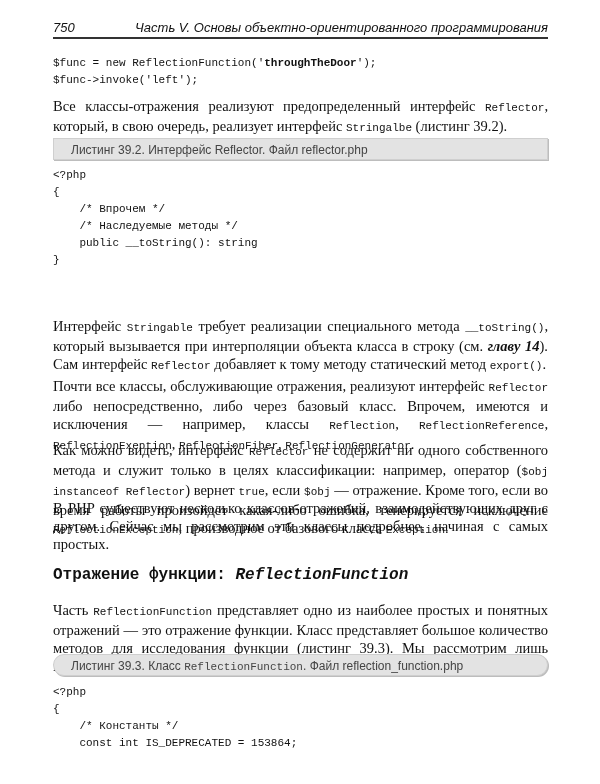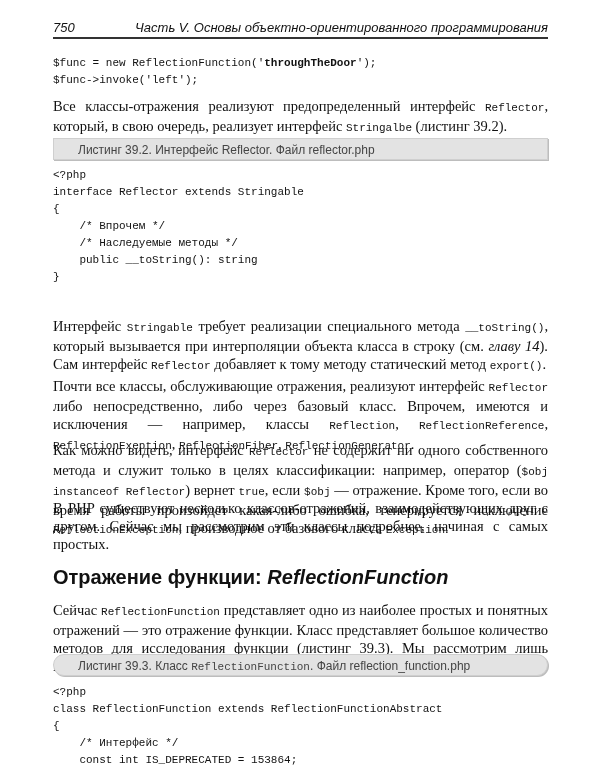--- a/index.html
+++ b/index.html
@@ -9,31 +9,31 @@
     position: absolute; top: 20px; left: 0; width: 495px; height: 17px;
     border-bottom: 2px solid #333;
     font-family: "Liberation Sans", sans-serif; font-style: italic; font-size: 13px;
   }
   .running-head .pno { position: absolute; left: 0; top: 0; font-weight: normal; }
   .running-head .chap { position: absolute; right: 0; top: 0; font-style: italic; }
   .mono { font-family: "Liberation Mono", monospace; }
   .code { font-family: "Liberation Mono", monospace; font-size: 11px; line-height: 17px; white-space: pre; color: #111; }
   .p { font-family: "Liberation Serif", serif; font-size: 14.5px; line-height: 18px; text-align: justify; color: #111; }
   .p .mono { font-size: 11px; }
-  .p i { font-style: italic; }
+  .p i { font-style: italic; font-weight: bold; }
   .block { position: absolute; left: 0; width: 495px; }
   .listing-head {
     position: absolute; left: 0; width: 491px; height: 22px;
     background: #e3e3e3; border: 1px solid #cfcfcf; box-shadow: 1px 1px 0 #bdbdbd;
     font-family: "Liberation Sans", sans-serif; font-size: 12px; color: #444; line-height: 22px;
-    padding-left: 24px; box-sizing: border-box; width: 495px;
+    padding-left: 17px; box-sizing: border-box; width: 495px;
   }
   .listing-head .mono { font-size: 11px; }
   .h2 {
-    position: absolute; left: 0; font-family: Liberation Sans, sans-serif; font-weight: bold; font-size: 20px; color: #111;
+    position: absolute; left: 0; font-family: Liberation Mono, monospace; font-weight: bold; font-size: 16px; color: #111;
   }
   .h2 i { font-style: italic; }
   .bold-code { font-weight: bold; }
 </style>
 </head>
 <body>
 
 <div class="page">
 
   <div class="running-head">
@@ -41,31 +41,31 @@
     <span class="chap">Часть V. Основы объектно-ориентированного программирования</span>
   </div>
 
   <div class="block code" style="top:55px;"><span>$func = new ReflectionFunction('</span><span class="bold-code">throughTheDoor</span><span>');</span>
 <span>$func-&gt;invoke('left');</span></div>
 
   <div class="block p" style="top:97px;"><span>Все классы-отражения реализуют предопределенный интерфейс </span><span class="mono">Reflector</span><span>, который, в свою очередь, реализует интерфейс </span><span class="mono">Stringalbe</span><span> (листинг 39.2).</span></div>
 
   <div class="listing-head" style="top:138px;">Листинг 39.2. Интерфейс Reflector. Файл reflector.php</div>
 
-  <div class="block code" style="top:167px;"><div>&lt;?php</div><div>interface Reflector extends Stringable</div><div>{</div><div>    /* Впрочем */</div><div>    /* Наследуемые методы */</div><div>    public __toString(): string</div><div>}</div></div>
+  <div class="block code" style="top:167px;"><div>&lt;?php</div><div>{</div><div>    /* Впрочем */</div><div>    /* Наследуемые методы */</div><div>    public __toString(): string</div><div>}</div></div>
 
   <div class="block p" style="top:317px;"><span>Интерфейс </span><span class="mono">Stringable</span><span> требует реализации специального метода </span><span class="mono">__toString()</span><span>, который вызывается при интерполяции объекта класса в строку (см. </span><i>главу 14</i><span>). Сам интерфейс </span><span class="mono">Reflector</span><span> добавляет к тому методу статический метод </span><span class="mono">export()</span><span>.</span></div>
 
   <div class="block p" style="top:377px;"><span>Почти все классы, обслуживающие отражения, реализуют интерфейс </span><span class="mono">Reflector</span><span> либо непосредственно, либо через базовый класс. Впрочем, имеются и исключения — например, классы </span><span class="mono">Reflection</span><span>, </span><span class="mono">ReflectionReference</span><span>, </span><span class="mono">ReflectionExeption</span><span>, </span><span class="mono">ReflectionFiber</span><span>, </span><span class="mono">ReflectionGenerator</span><span>.</span></div>
 
   <div class="block p" style="top:441px;"><span>Как можно видеть, интерфейс </span><span class="mono">Reflector</span><span> не содержит ни одного собственного метода и служит только в целях классификации: например, оператор (</span><span class="mono">$obj instanceof Reflector</span><span>) вернет </span><span class="mono">true</span><span>, если </span><span class="mono">$obj</span><span> — отражение. Кроме того, если во время работы произойдет какая-либо ошибка, генерируется исключение </span><span class="mono">ReflectionException</span><span>, производное от базового класса </span><span class="mono">Exception</span><span>.</span></div>
 
   <div class="block p" style="top:499px;">В PHP существуют несколько классов-отражений, взаимодействующих друг с другом. Сейчас мы рассмотрим эти классы подробнее, начиная с самых простых.</div>
 
   <div class="h2" style="top:566px;"><span>Отражение функции: </span><i>ReflectionFunction</i></div>
 
-  <div class="block p" style="top:601px;"><span>Сейчас </span><span class="mono">ReflectionFunction</span><span> представляет одно из наиболее простых и понятных отражений — это отражение функции. Класс представляет большое количество методов для исследования функции (листинг 39.3). Мы рассмотрим лишь наиболее интересные.</span></div>
+  <div class="block p" style="top:601px;"><span>Часть </span><span class="mono">ReflectionFunction</span><span> представляет одно из наиболее простых и понятных отражений — это отражение функции. Класс представляет большое количество методов для исследования функции (листинг 39.3). Мы рассмотрим лишь наиболее интересные.</span></div>
 
   <div class="listing-head" style="top:654px;border-radius:11px;"><span>Листинг 39.3. Класс </span><span class="mono">ReflectionFunction</span><span>. Файл reflection_function.php</span></div>
 
-  <div class="block code" style="top:684px;"><div>&lt;?php</div><div>class ReflectionFunction extends ReflectionFunctionAbstract</div><div>{</div><div>    /* Интерфейс */</div><div>    const int IS_DEPRECATED = 153864;</div></div>
+  <div class="block code" style="top:684px;"><div>&lt;?php</div><div>{</div><div>    /* Константы */</div><div>    const int IS_DEPRECATED = 153864;</div></div>
 
 </div>
 
 </body></html>

